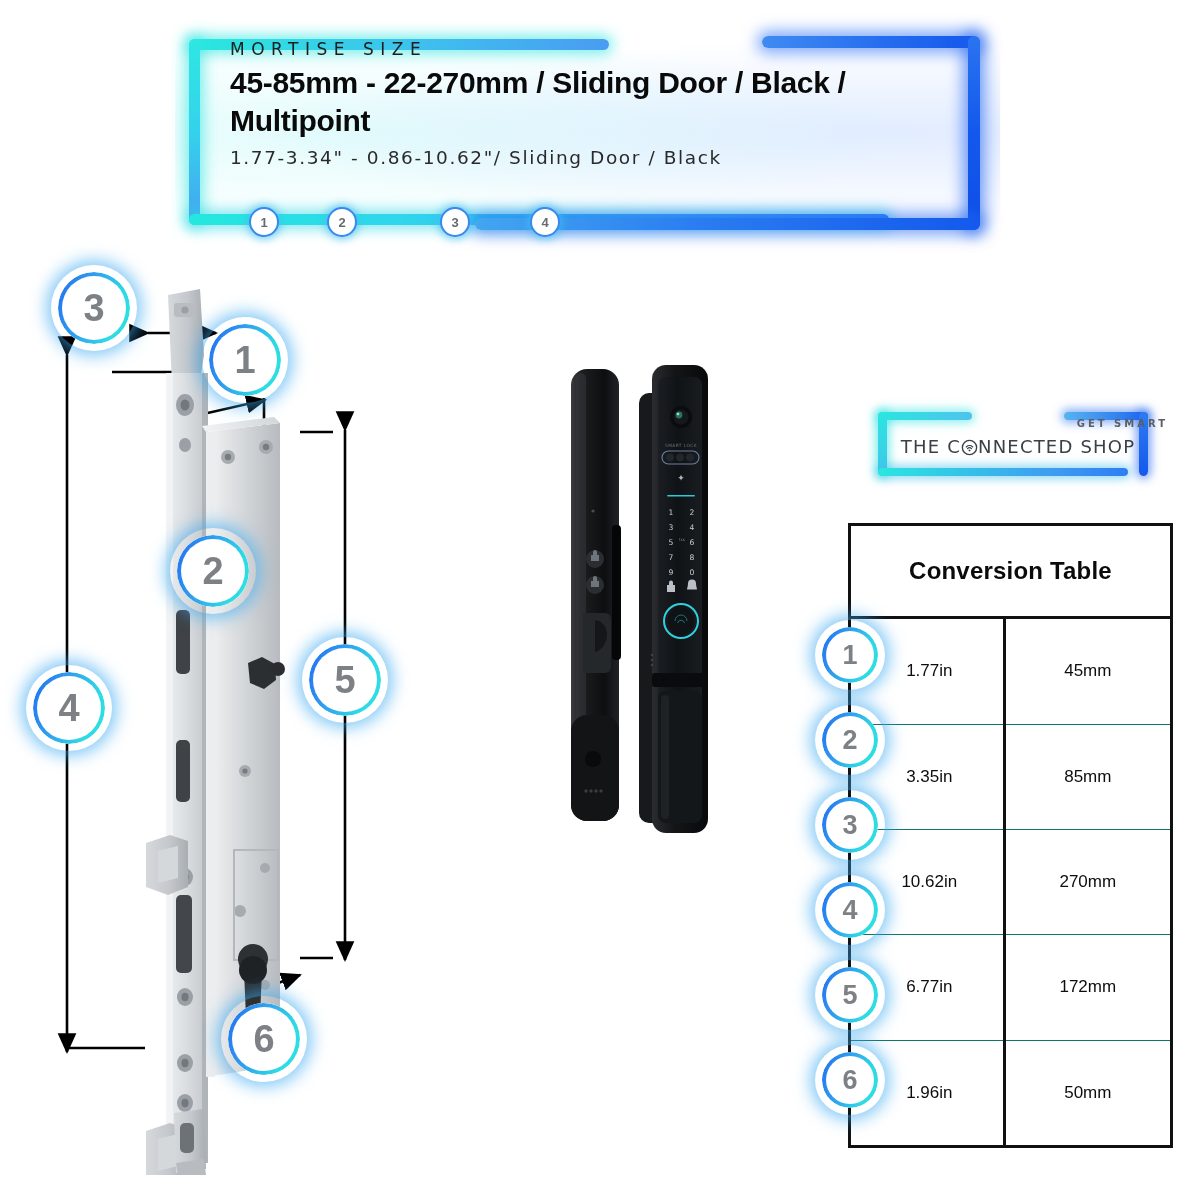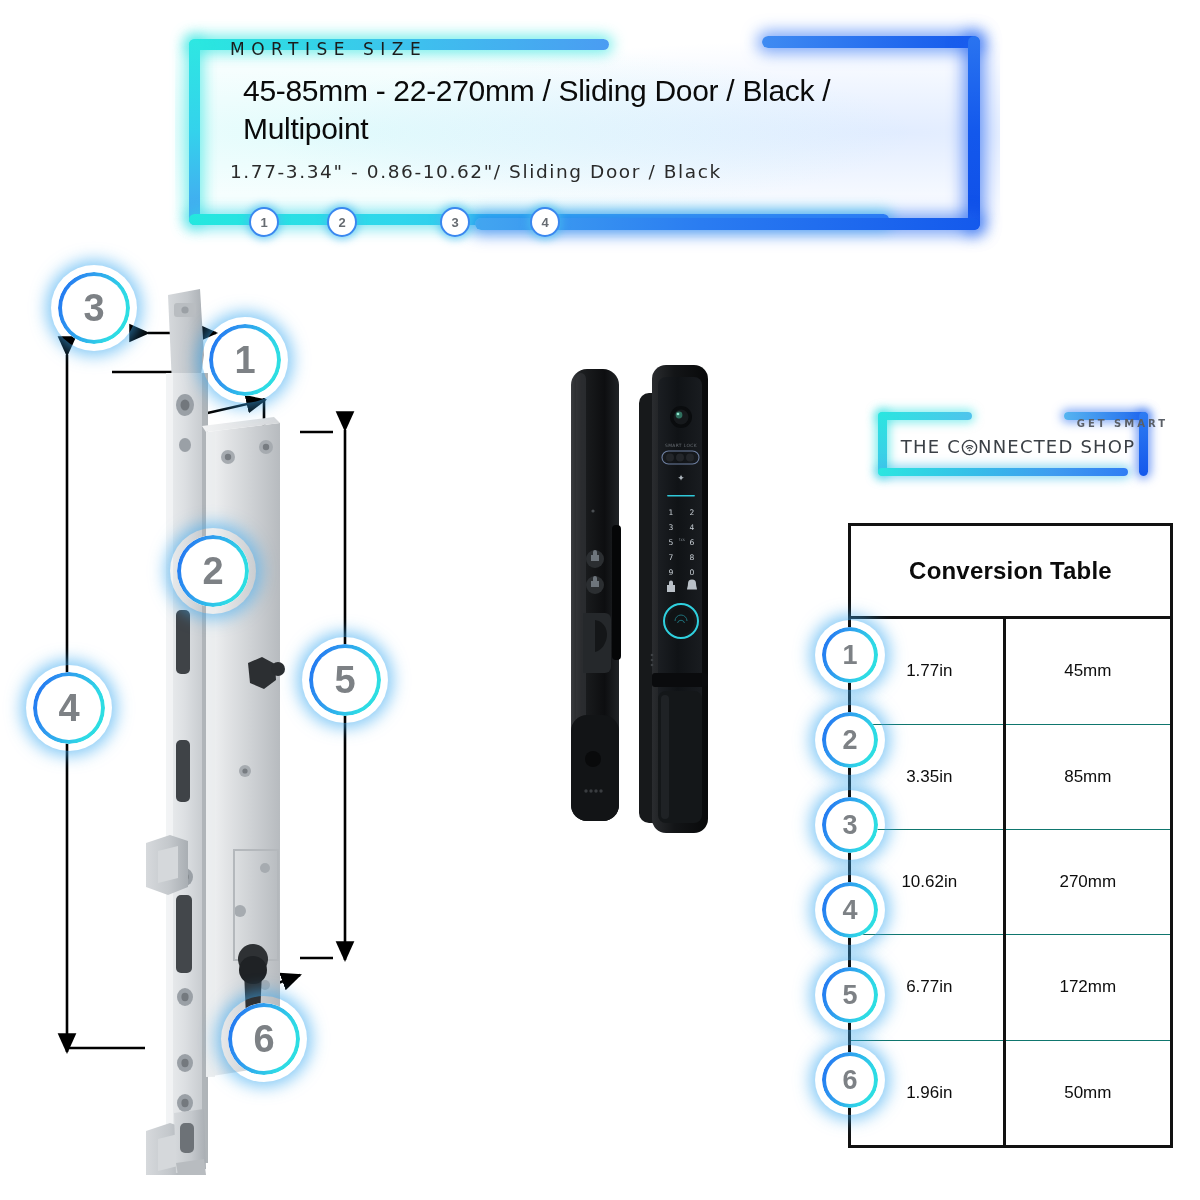--- a/index.html
+++ b/index.html
@@ -53,22 +53,22 @@
     pointer-events:none;
   }
 
   #header-text{position:absolute;left:55px;top:14px;width:715px;}
   #eyebrow{
     font-size:17px;letter-spacing:6.5px;color:#1c1c1c;font-weight:400;
     font-family:"DejaVu Sans", sans-serif;
     margin:0 0 5px 0;
   }
   #headline{
-    font-size:30px;font-weight:normal;color:#0a0a0a;line-height:1.26;
-    letter-spacing:-.3px;margin:13px;
+    font-size:30px;font-weight:bold;color:#0a0a0a;line-height:1.26;
+    letter-spacing:-.3px;margin:0;
   }
   #subline{
     font-size:18.5px;color:#2a2a2a;letter-spacing:1.6px;margin:7px 0 0 0;
     font-family:"DejaVu Sans", sans-serif;
   }
   .chip-ring{
     position:absolute;width:26px;height:26px;border-radius:50%;
     background:#fff;
     border:2.5px solid #3a87ef;
     box-shadow:0 0 8px 2px rgba(70,190,240,.75), inset 0 0 0 1px #fff;

